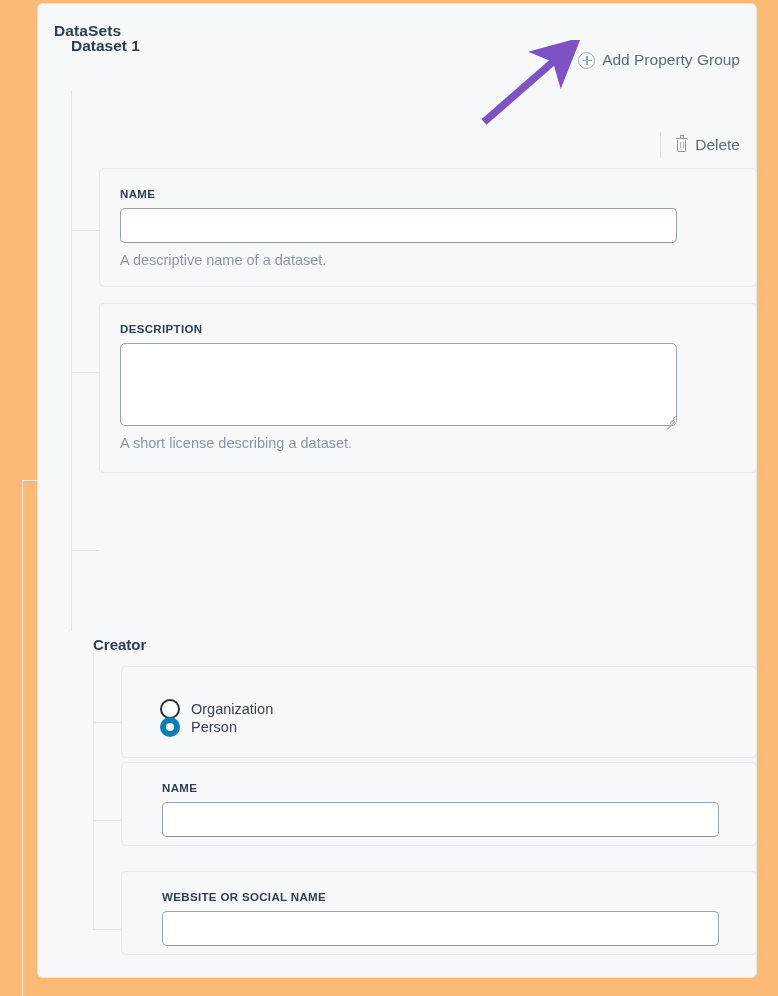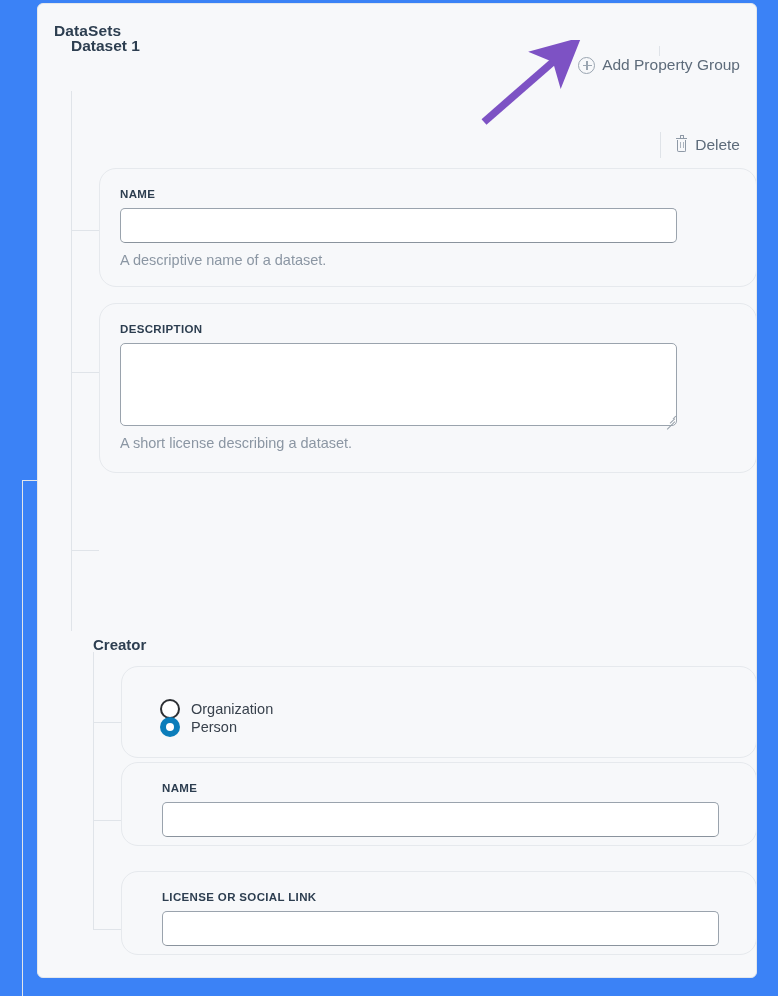--- a/index.html
+++ b/index.html
@@ -10,21 +10,21 @@
     background: #ffffff;
     font-family: "Liberation Sans", sans-serif;
     overflow: hidden;
   }
 
   
   .page {
     position: relative;
     width: 778px;
     height: 996px;
-    background: #3b82f6;
+    background: #fdba74;
   }
 
   
   .outer-rail {
     position: absolute;
     left: 22px;
     top: 480px;
     width: 1px;
     height: 516px;
     background: #e3e6ea;
@@ -61,21 +61,20 @@
   }
 
   
   .header-action-wrap {
     position: absolute;
     right: 2px;
     top: 42px;
     display: flex;
     align-items: center;
     height: 28px;
-    flex-direction: column;
   }
   .vdivider {
     width: 1px;
     height: 26px;
     background: #dfe3e8;
     margin-right: 14px;
   }
   .action-btn {
     display: flex;
     align-items: center;
@@ -165,21 +164,21 @@
     width: 1.1px; height: 6.5px; background: #aab3bd;
   }
   .trash-icon .body:before { left: 2px; }
   .trash-icon .body:after  { left: 5px; }
 
   
   .panel {
     position: absolute;
     background: #f7f8fa;
     border: 1px solid #e6e9ed;
-    border-radius: 17px;
+    border-radius: 5px;
   }
   .field-label {
     position: absolute;
     font-size: 11.5px;
     font-weight: bold;
     color: #2d3e50;
     letter-spacing: .35px;
     white-space: nowrap;
   }
   .text-input {
@@ -369,21 +368,21 @@
     </div>
 
     <div class="elbow" style="left:55px; top:816px; width:28px;"></div>
     <div class="panel" style="left:83px; top:758px; width:636px; height:84px;">
       <div class="field-label" style="left:40px; top:19px;">NAME</div>
       <input class="text-input" style="left: 40px; top: 39px; width: 557px; height: 35px;" value="" placeholder="">
     </div>
 
     <div class="elbow" style="left:55px; top:925px; width:28px;"></div>
     <div class="panel" style="left:83px; top:867px; width:636px; height:84px;">
-      <div class="field-label" style="left:40px; top:19px;">LICENSE OR SOCIAL LINK</div>
+      <div class="field-label" style="left:40px; top:19px;">WEBSITE OR SOCIAL NAME</div>
       <input class="text-input" style="left: 40px; top: 39px; width: 557px; height: 35px;" value="" placeholder="">
     </div>
 
   </div>
 
   <svg class="annotation" viewBox="0 0 120 95">
     <defs>
       <marker id="ah" markerWidth="7" markerHeight="7" refX="3.2" refY="3.2" orient="auto">
         <path d="M0,0 L6.6,3.2 L0,6.6 L1.6,3.2 z" fill="#7d52c4"></path>
       </marker>

